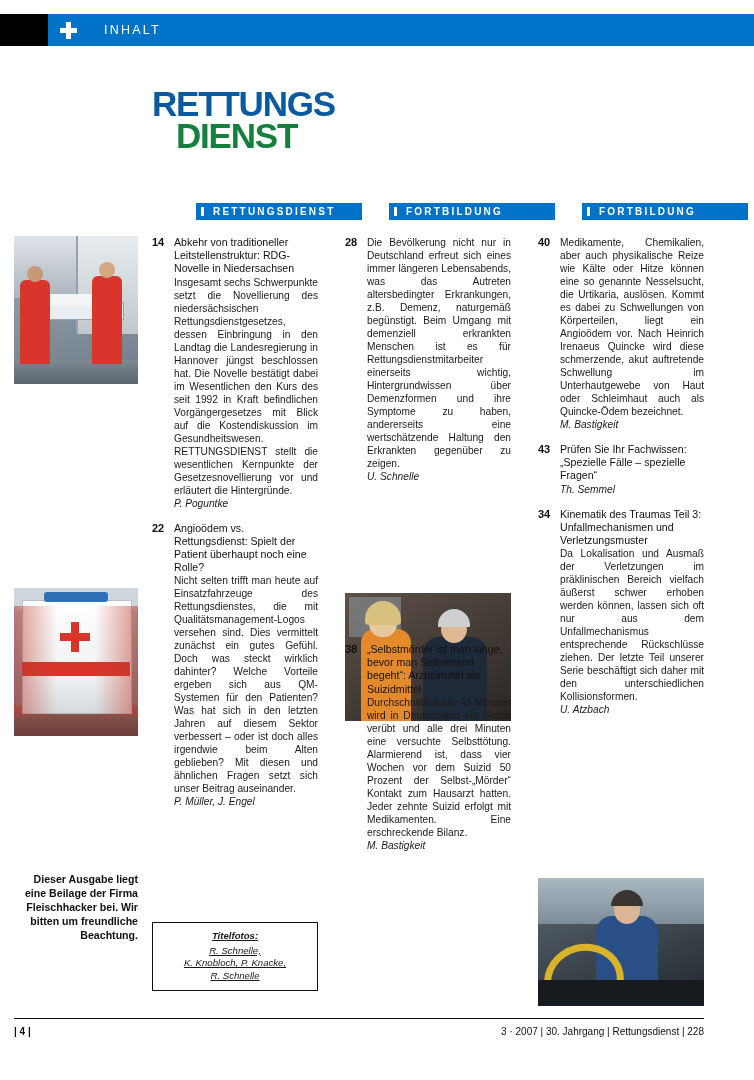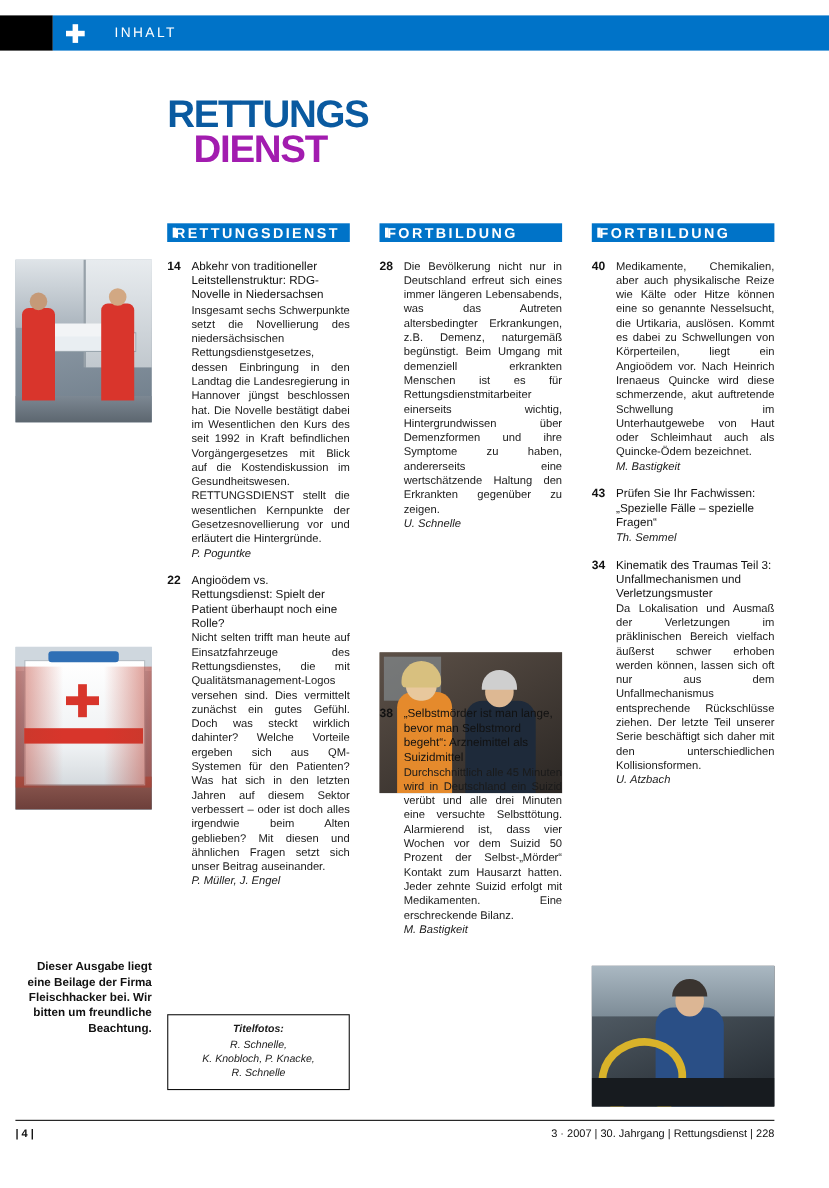--- a/index.html
+++ b/index.html
@@ -78,44 +78,45 @@
     letter-spacing: -1.2px;
     color: #0a5aa0;
     font-family: "Liberation Sans", sans-serif;
   }
   .masthead .line2 {
     position: absolute;
     left: 24px; top: 32px;
     font-size: 35px;
     font-weight: bold;
     letter-spacing: -1.2px;
-    color: #a21caf;
+    color: #15803d;
   }
   .masthead .slash {
     position: absolute;
     left: 186px;
     top: 36px;
     width: 8px;
     height: 30px;
     background: #ffffff;
     transform: skewX(-12deg);
   }
 
   
   .sec-head {
     position: absolute;
     height: 17px;
     background: #0073c8;
     color: #ffffff;
-    font-size: 13px;
+    font-size: 10px;
     letter-spacing: 2.2px;
     font-weight: bold;
-    padding-left: 7px;
+    padding-left: 17px;
     line-height: 17px;
     box-sizing: border-box;
+    margin-left: 44px;
   }
   .sec-head .tick {
     position: absolute;
     left: 5px;
     top: 4px;
     width: 3px;
     height: 9px;
     background: #ffffff;
   }
 
@@ -308,20 +309,21 @@
     left: 152px;
     top: 922px;
     width: 166px;
     border: 1px solid #111;
     box-sizing: border-box;
     padding: 7px 6px 8px 6px;
     text-align: center;
     font-size: 9.6px;
     line-height: 12.6px;
     font-style: italic;
+    text-decoration: underline;
   }
   .titelfotos .tf-title {
     font-weight: bold;
     font-style: italic;
     display: block;
     margin-bottom: 2px;
   }
   .titelfotos .tf-line { display: block; }
 
   

